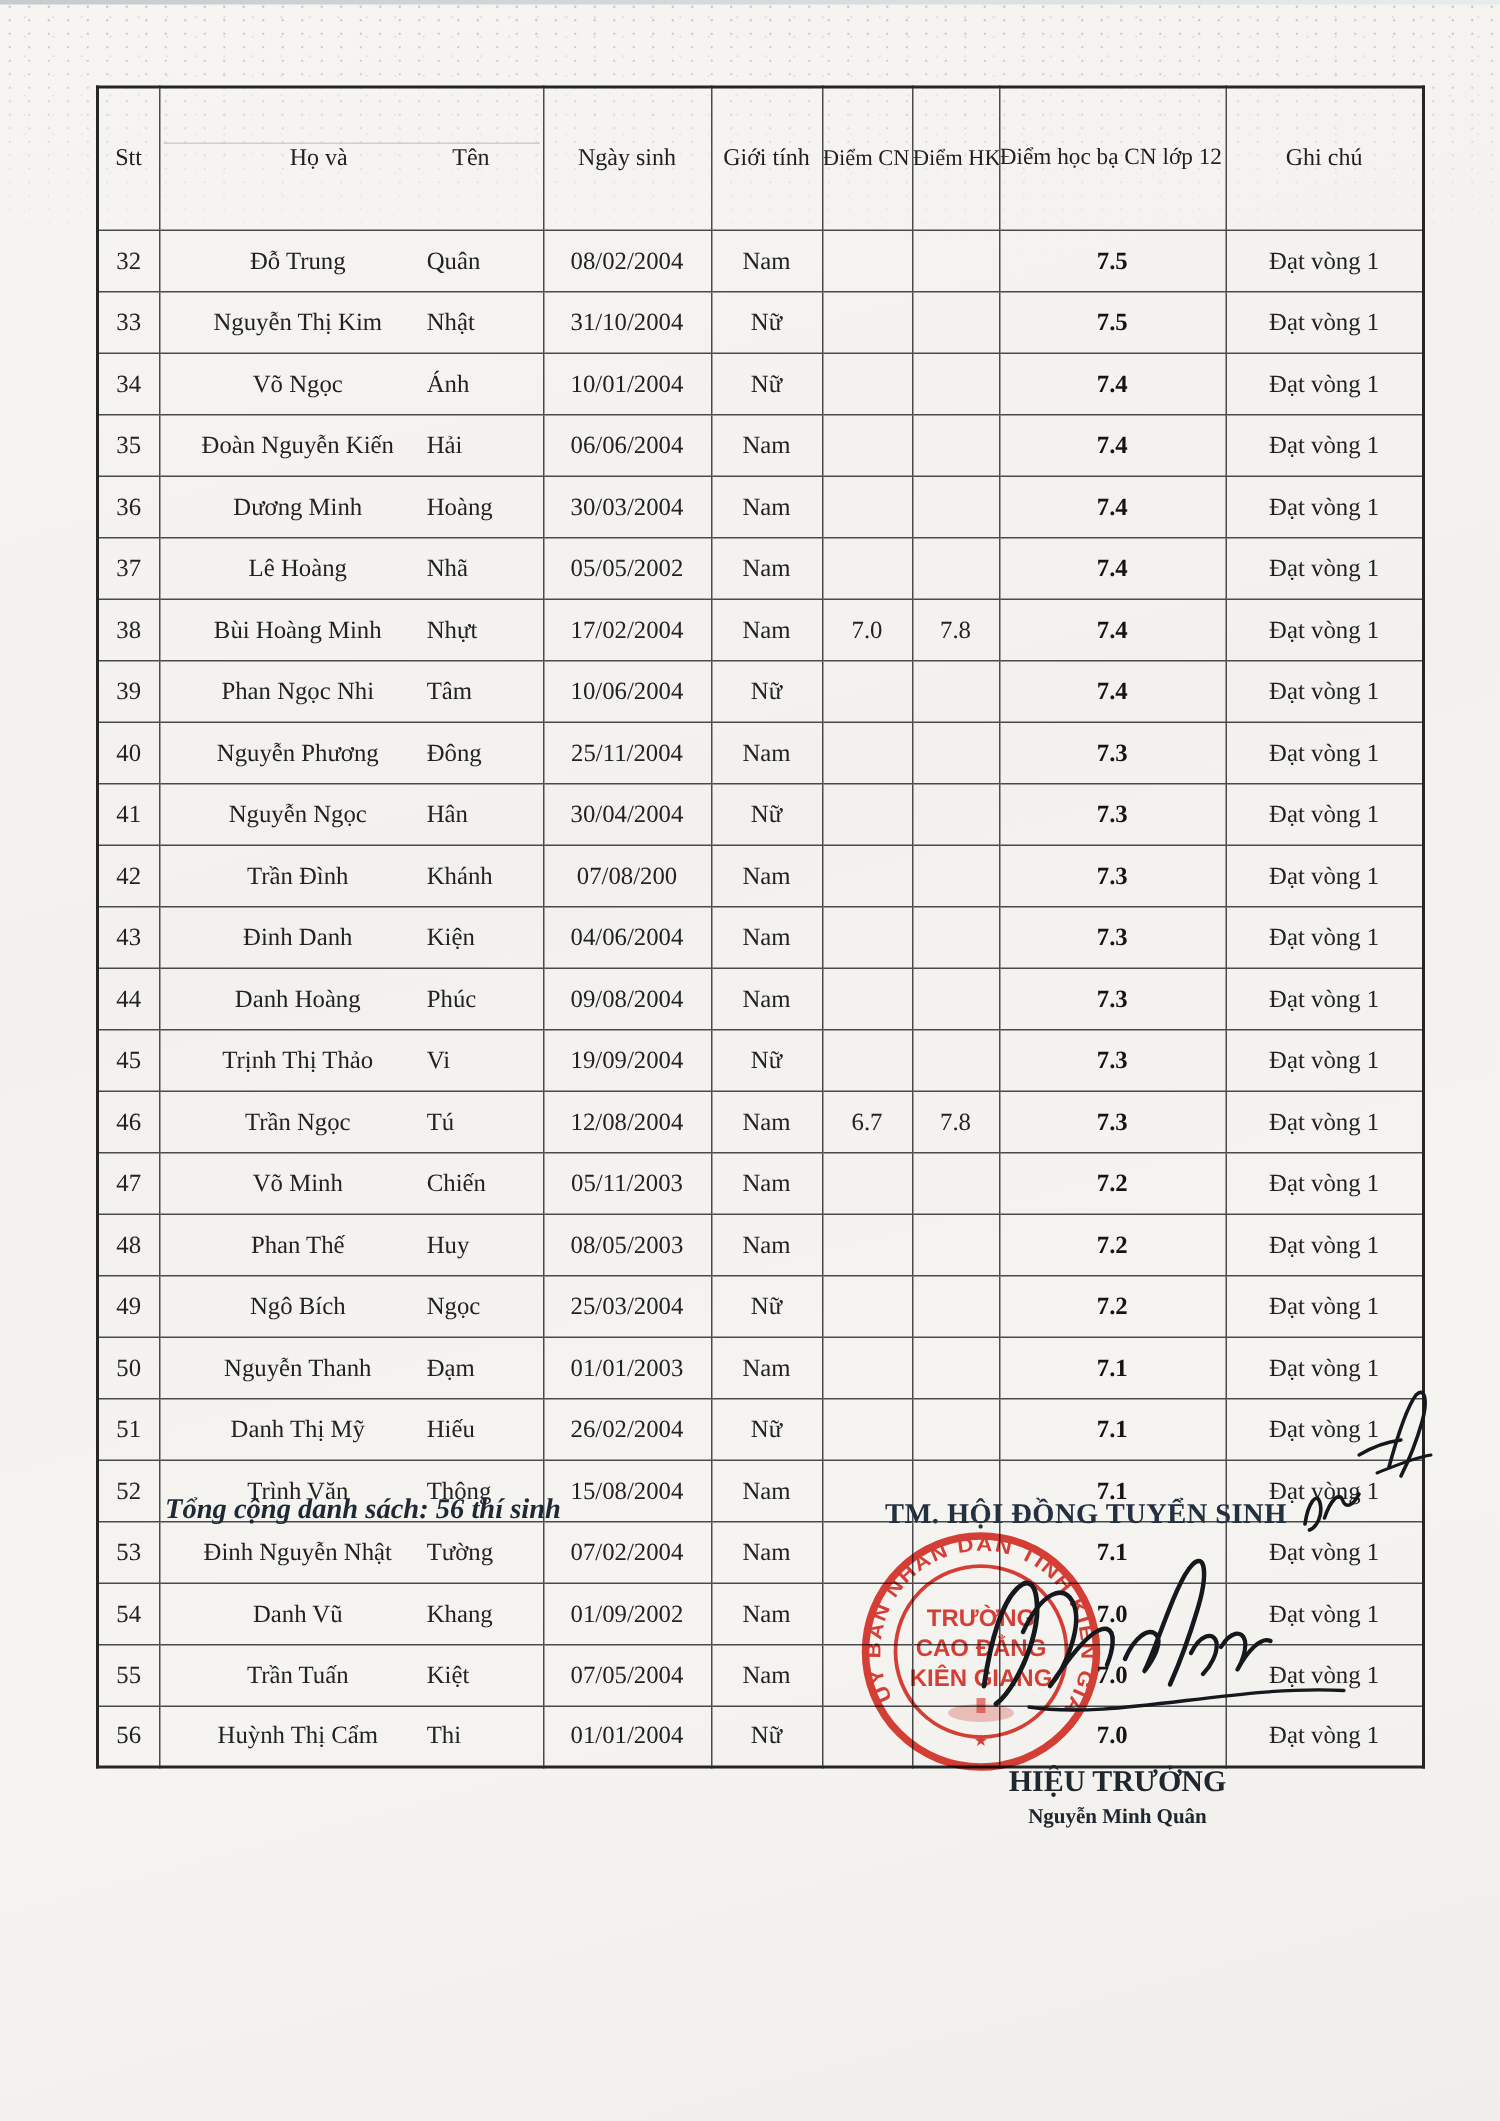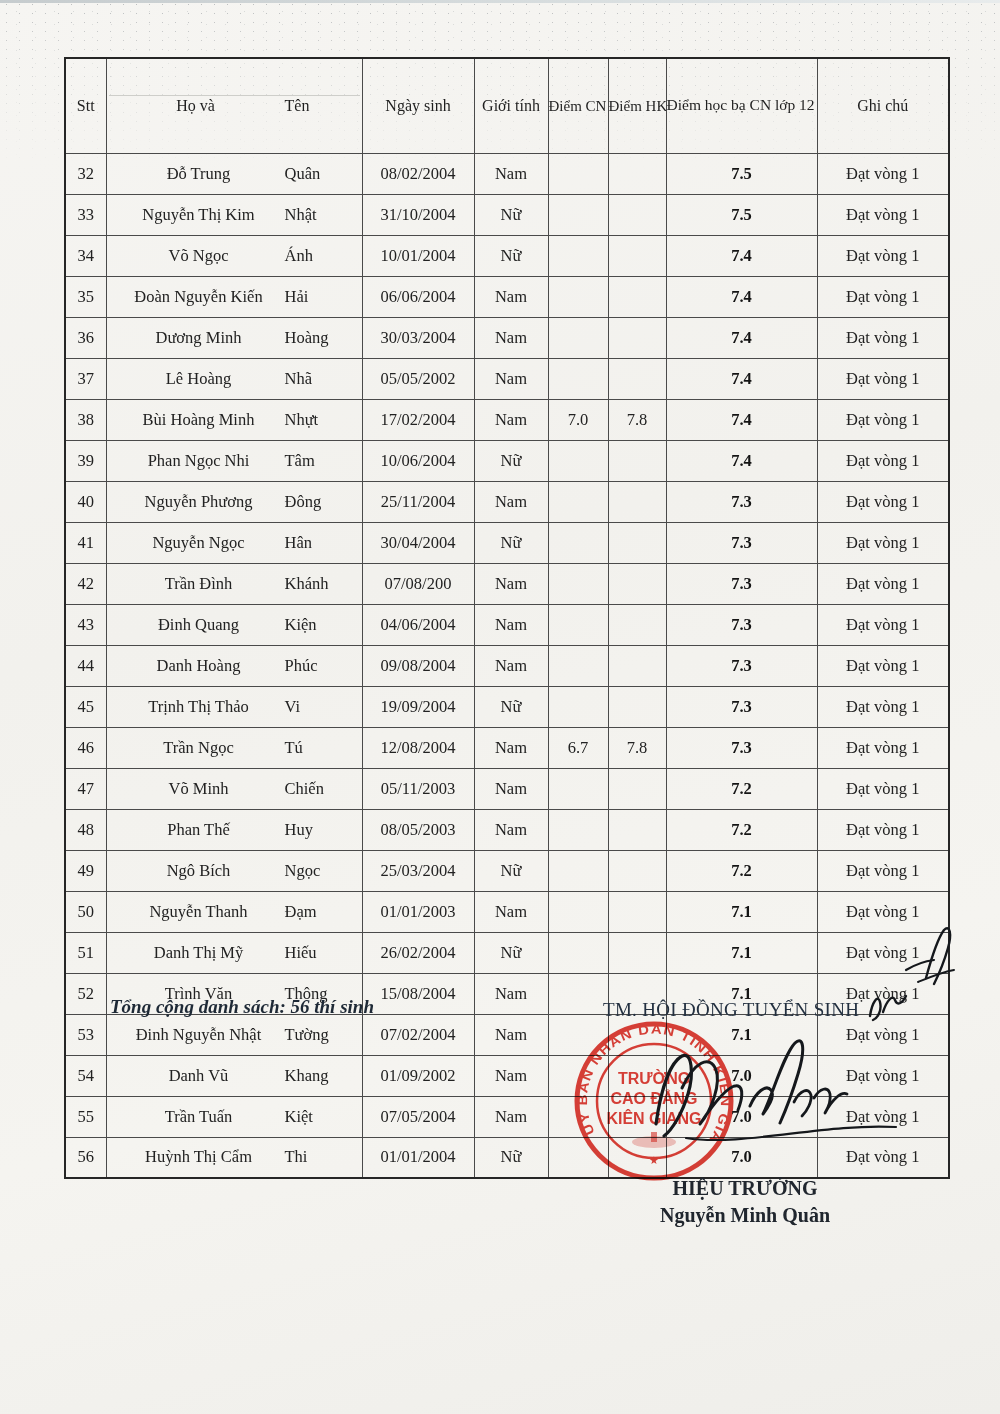--- a/index.html
+++ b/index.html
@@ -37,51 +37,51 @@
     border:1px solid #4a4a4a;
     padding:0;vertical-align:middle;text-align:center;
     overflow:hidden;white-space:nowrap;
   }
   table.roster{border:2px solid #262626;}
   thead tr{height:95px;}
   tbody tr{height:41px;}
   th{font-weight:normal;font-size:16px;color:#1f1f1f;position:relative;}
   .pre{white-space:pre-line;line-height:1.22;font-size:15px;}
   .th-tbc{font-size:15.5px;}
-  .name-head{display:flex;align-items:center;}
+  .name-head{display:flex;align-items:center;padding-left:17px;}
   .name-head .fam{width:178px;text-align:center;}
   .name-head .giv{flex:1;text-align:left;}
   .artifact-line{
     position:absolute;left:2px;right:2px;top:38%;height:1px;
     background:#c4c4c0;opacity:.8;
   }
   td.c-name{text-align:left;}
   .name-wrap{display:flex;align-items:flex-start;padding-left:6px;}
   .name-wrap .family{width:172px;overflow:hidden;}
   .name-wrap .given{flex:1;text-align:left;}
   td.c-tbc span{font-weight:bold;color:#141414;}
   .total-line{
     position:absolute;left:110px;top:996px;
     font-weight:bold;font-style:italic;font-size:19px;color:#1e2936;
   }
   .sig-line1{
-    position:absolute;left:603px;top:999px;
-    font-weight:normal;font-size:19px;color:#233040;letter-spacing:.3px;
+    position:absolute;left:590px;top:999px;
+    font-weight:bold;font-size:19px;color:#233040;letter-spacing:.3px;
   }
   .sig-line2{
     position:absolute;left:603px;top:1030px;width:270px;text-align:center;
     font-weight:bold;font-size:19px;color:#233040;letter-spacing:.5px;
   }
   .sig-title{
     position:absolute;left:640px;top:1177px;width:210px;text-align:center;
     font-weight:bold;font-size:20px;color:#20262e;
   }
   .sig-name{
     position:absolute;left:640px;top:1204px;width:210px;text-align:center;
-    font-weight:bold;font-size:20px;color:#20262e;font-family:Liberation Serif, serif;
+    font-weight:bold;font-size:14px;color:#20262e;font-family:Liberation Serif, serif;
   }
   .stamp{
     position:absolute;left:569px;top:1016px;width:170px;height:170px;
     filter:blur(.3px);opacity:.92;mix-blend-mode:multiply;
   }
   .stamp text{font-family:"Liberation Sans","DejaVu Sans",sans-serif;font-weight:bold;}
   .signature{position:absolute;left:638px;top:1026px;width:270px;height:130px;}
   .mark-a{position:absolute;left:862px;top:986px;width:46px;height:40px;}
   .mark-b{position:absolute;left:898px;top:920px;width:62px;height:72px;}
   svg .ink{stroke:#15181c;fill:none;stroke-linecap:round;stroke-linejoin:round;}
@@ -303,21 +303,21 @@
       <td><span></span></td>
       <td><span></span></td>
       <td class="c-tbc"><span>7.3</span></td>
       <td><span>Đạt vòng 1</span></td>
     </tr>
 
     <tr>
       <td><span>43</span></td>
       <td class="c-name">
         <div class="name-wrap">
-          <span class="family">Đinh Quang</span>
+          <span class="family">Đinh Danh</span>
           <span class="given">Kiện</span>
         </div>
       </td>
       <td><span>04/06/2004</span></td>
       <td><span>Nam</span></td>
       <td><span></span></td>
       <td><span></span></td>
       <td class="c-tbc"><span>7.3</span></td>
       <td><span>Đạt vòng 1</span></td>
     </tr>

